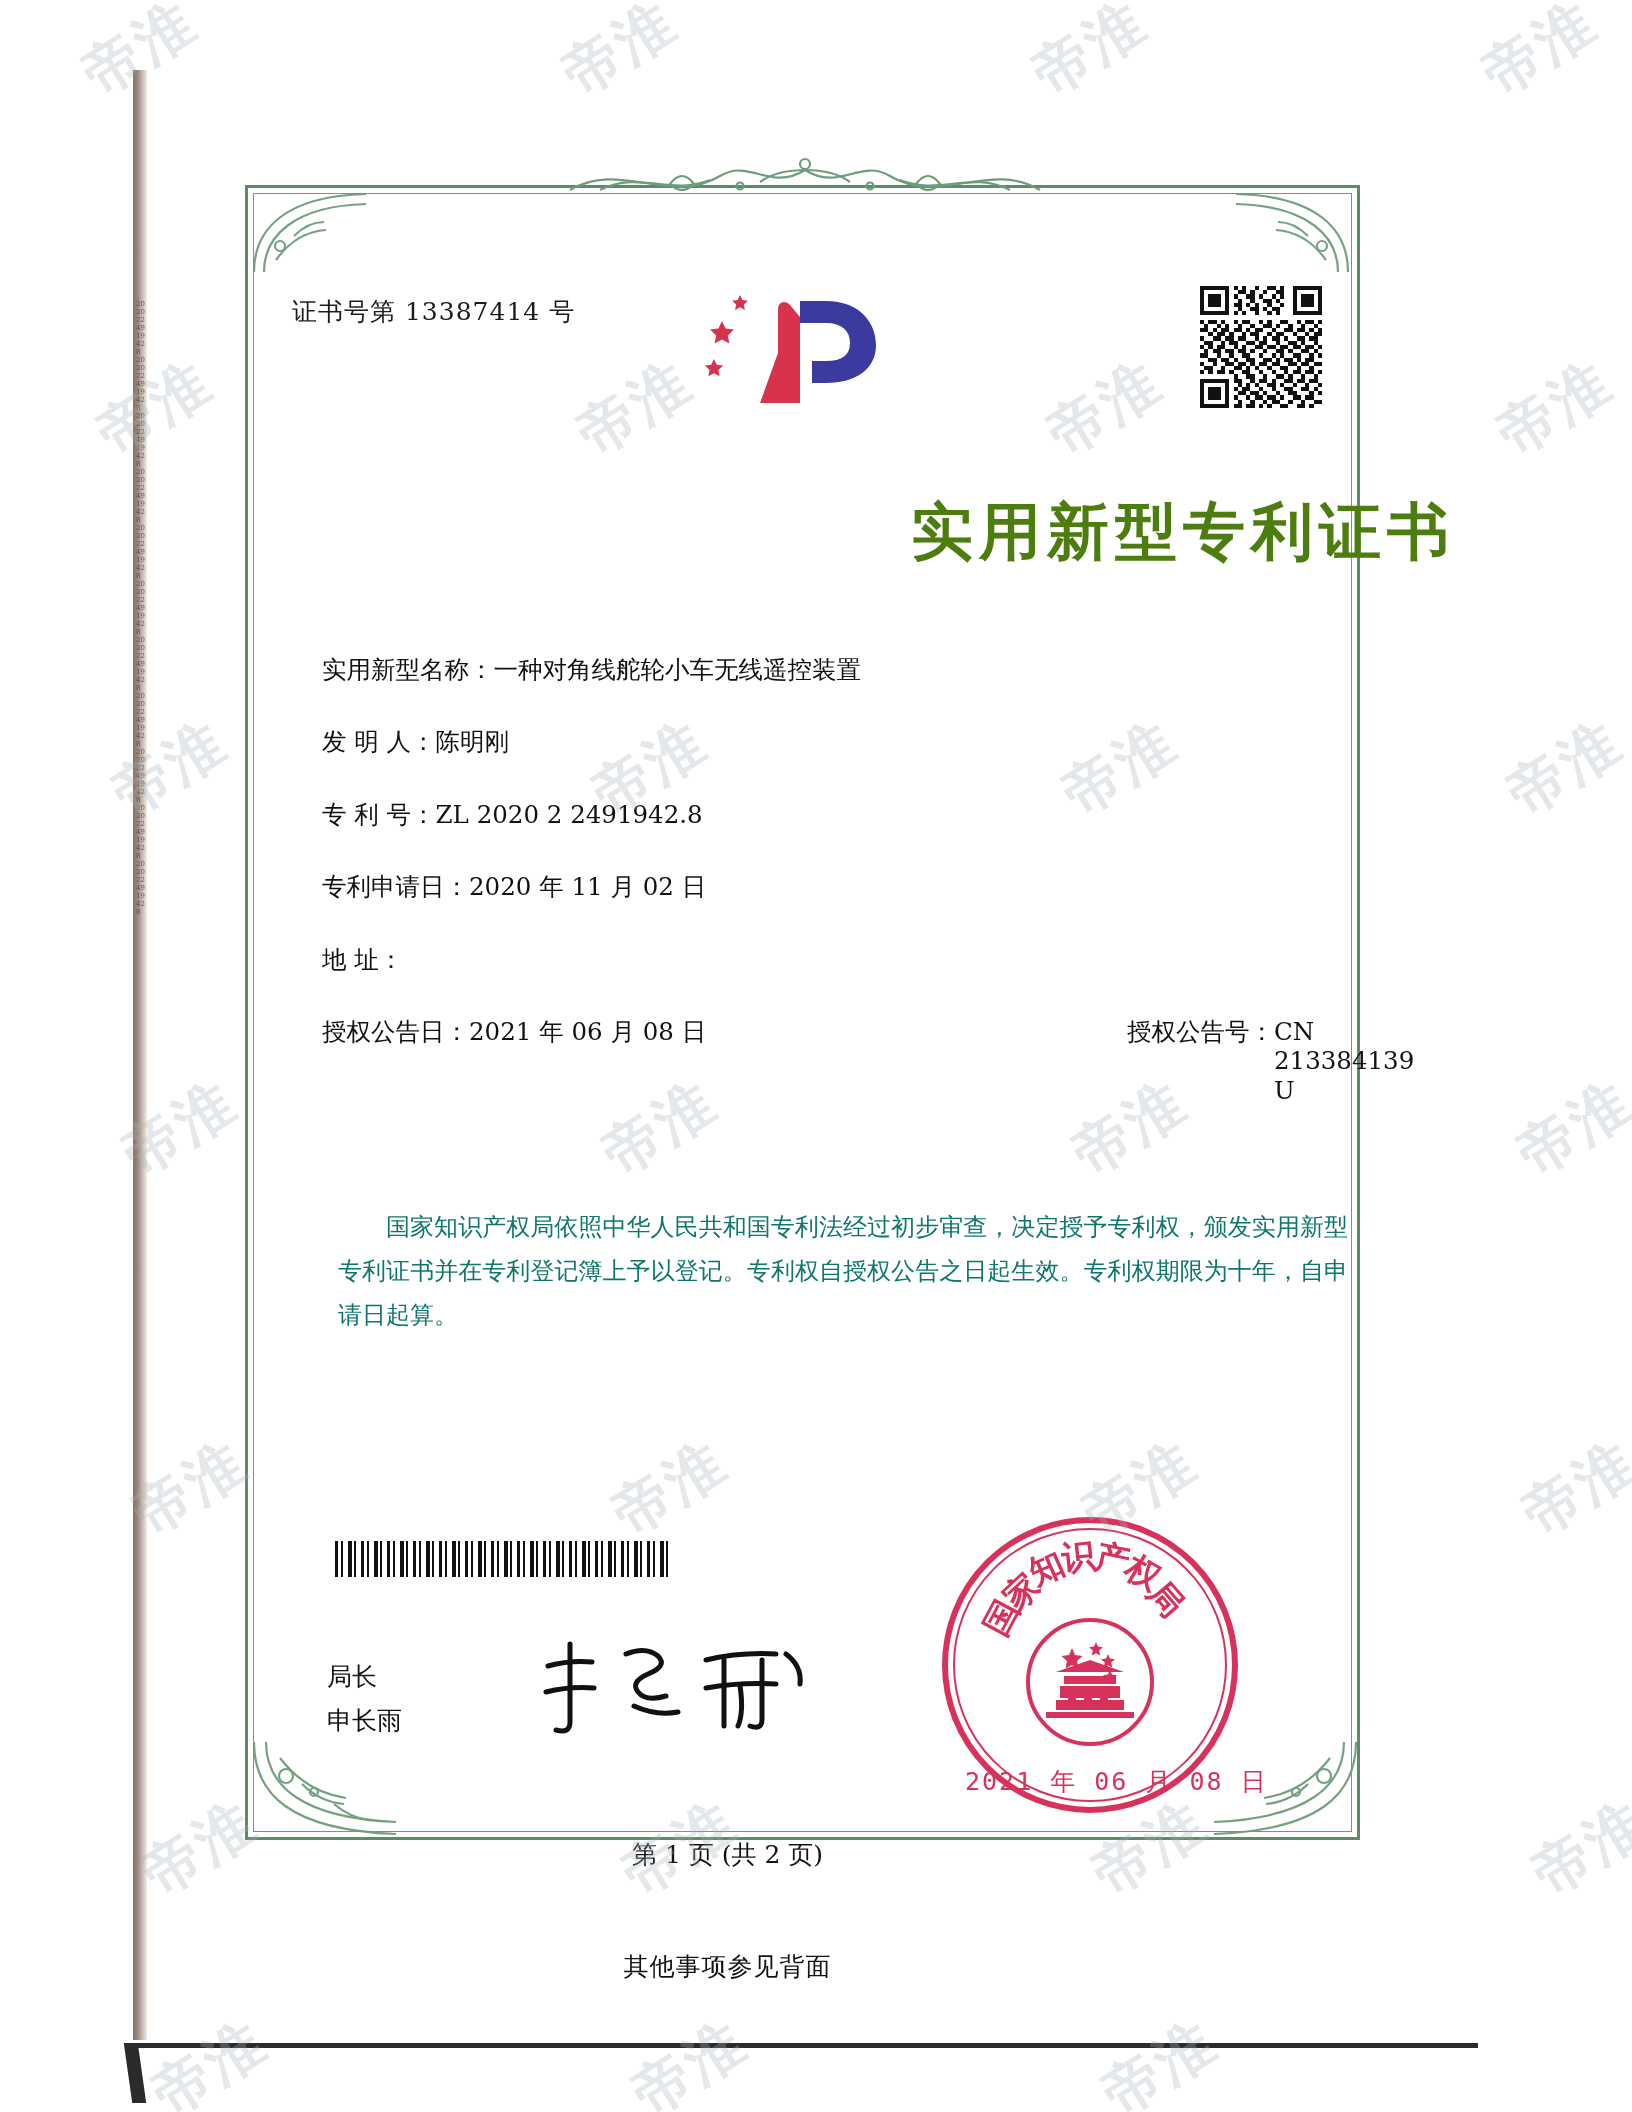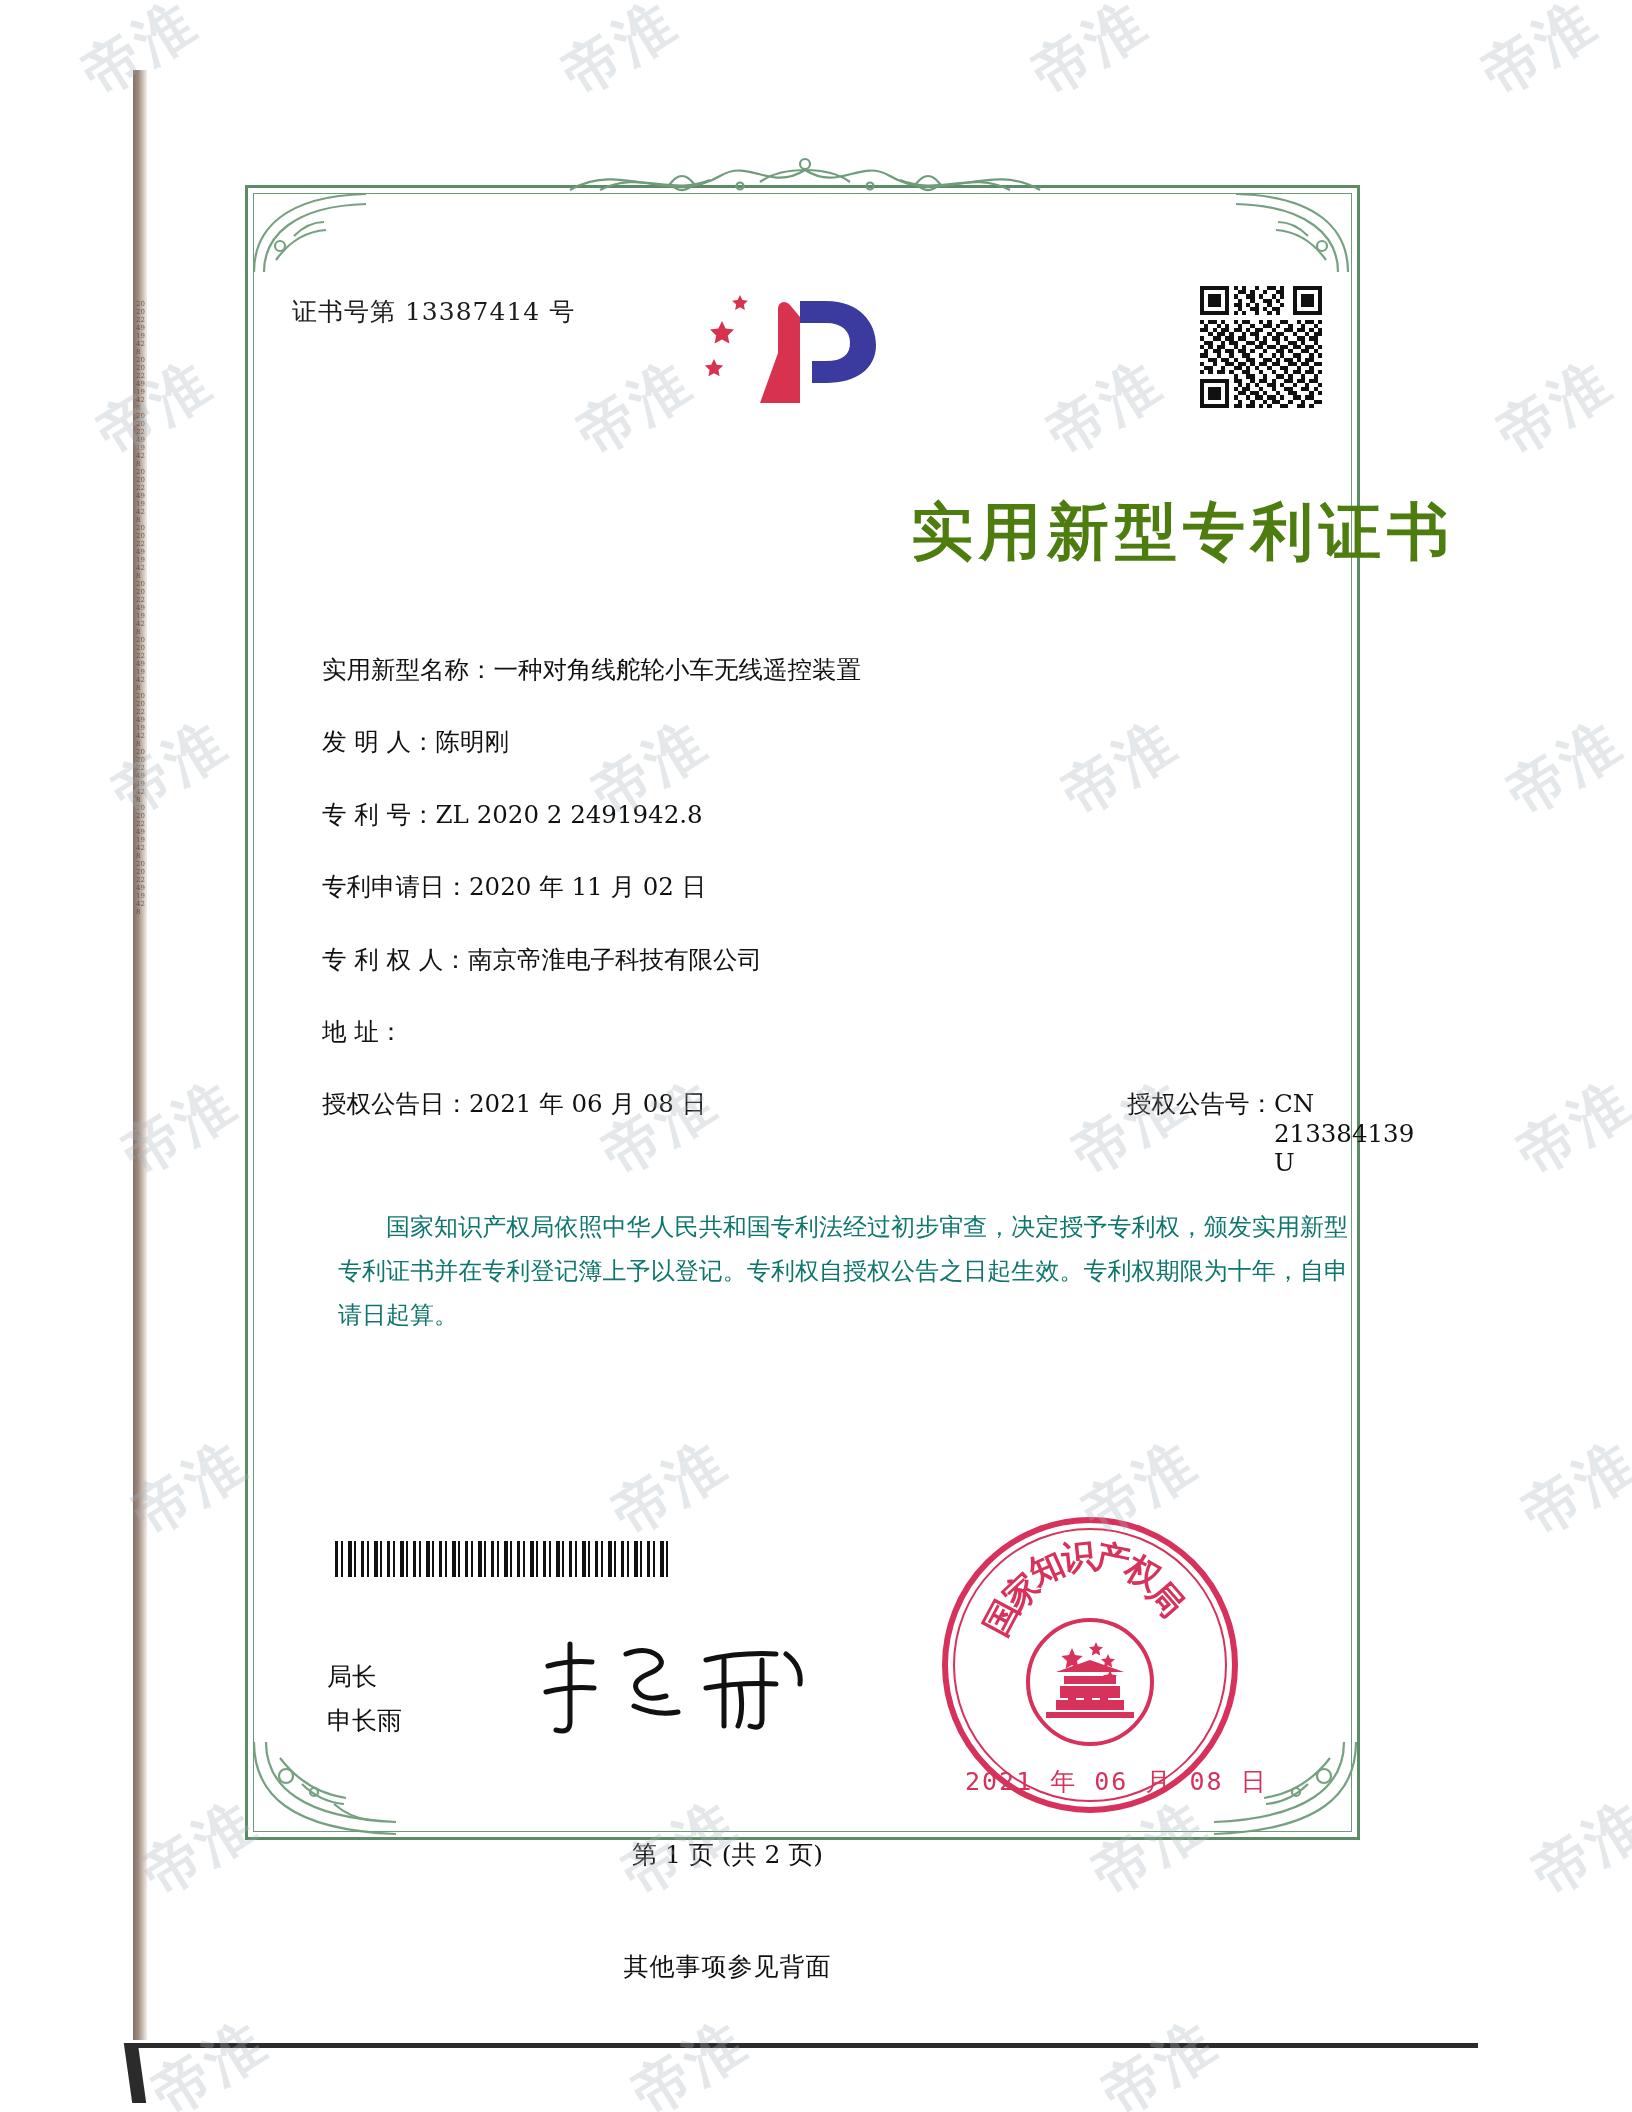--- a/index.html
+++ b/index.html
@@ -408,24 +408,20 @@
     <div class="field">
       <span class="f-label">专 利 号：</span>
       <span class="f-value">ZL 2020 2 2491942.8</span>
     </div>
 
     <div class="field">
       <span class="f-label">专利申请日：</span>
       <span class="f-value">2020 年 11 月 02 日</span>
     </div>
 
-    <div class="field">
-      <span class="f-label">专 利 权 人：</span>
-      <span class="f-value">南京帝淮电子科技有限公司</span>
-    </div>
 
     <div class="field">
       <span class="f-label">地 址：</span>
     </div>
 
     <div class="field field-row-wrap">
       <span class="f-label">授权公告日：</span>
       <span class="f-value">2021 年 06 月 08 日</span>
       <span class="second-group">
         <span class="f-label">授权公告号：</span>

